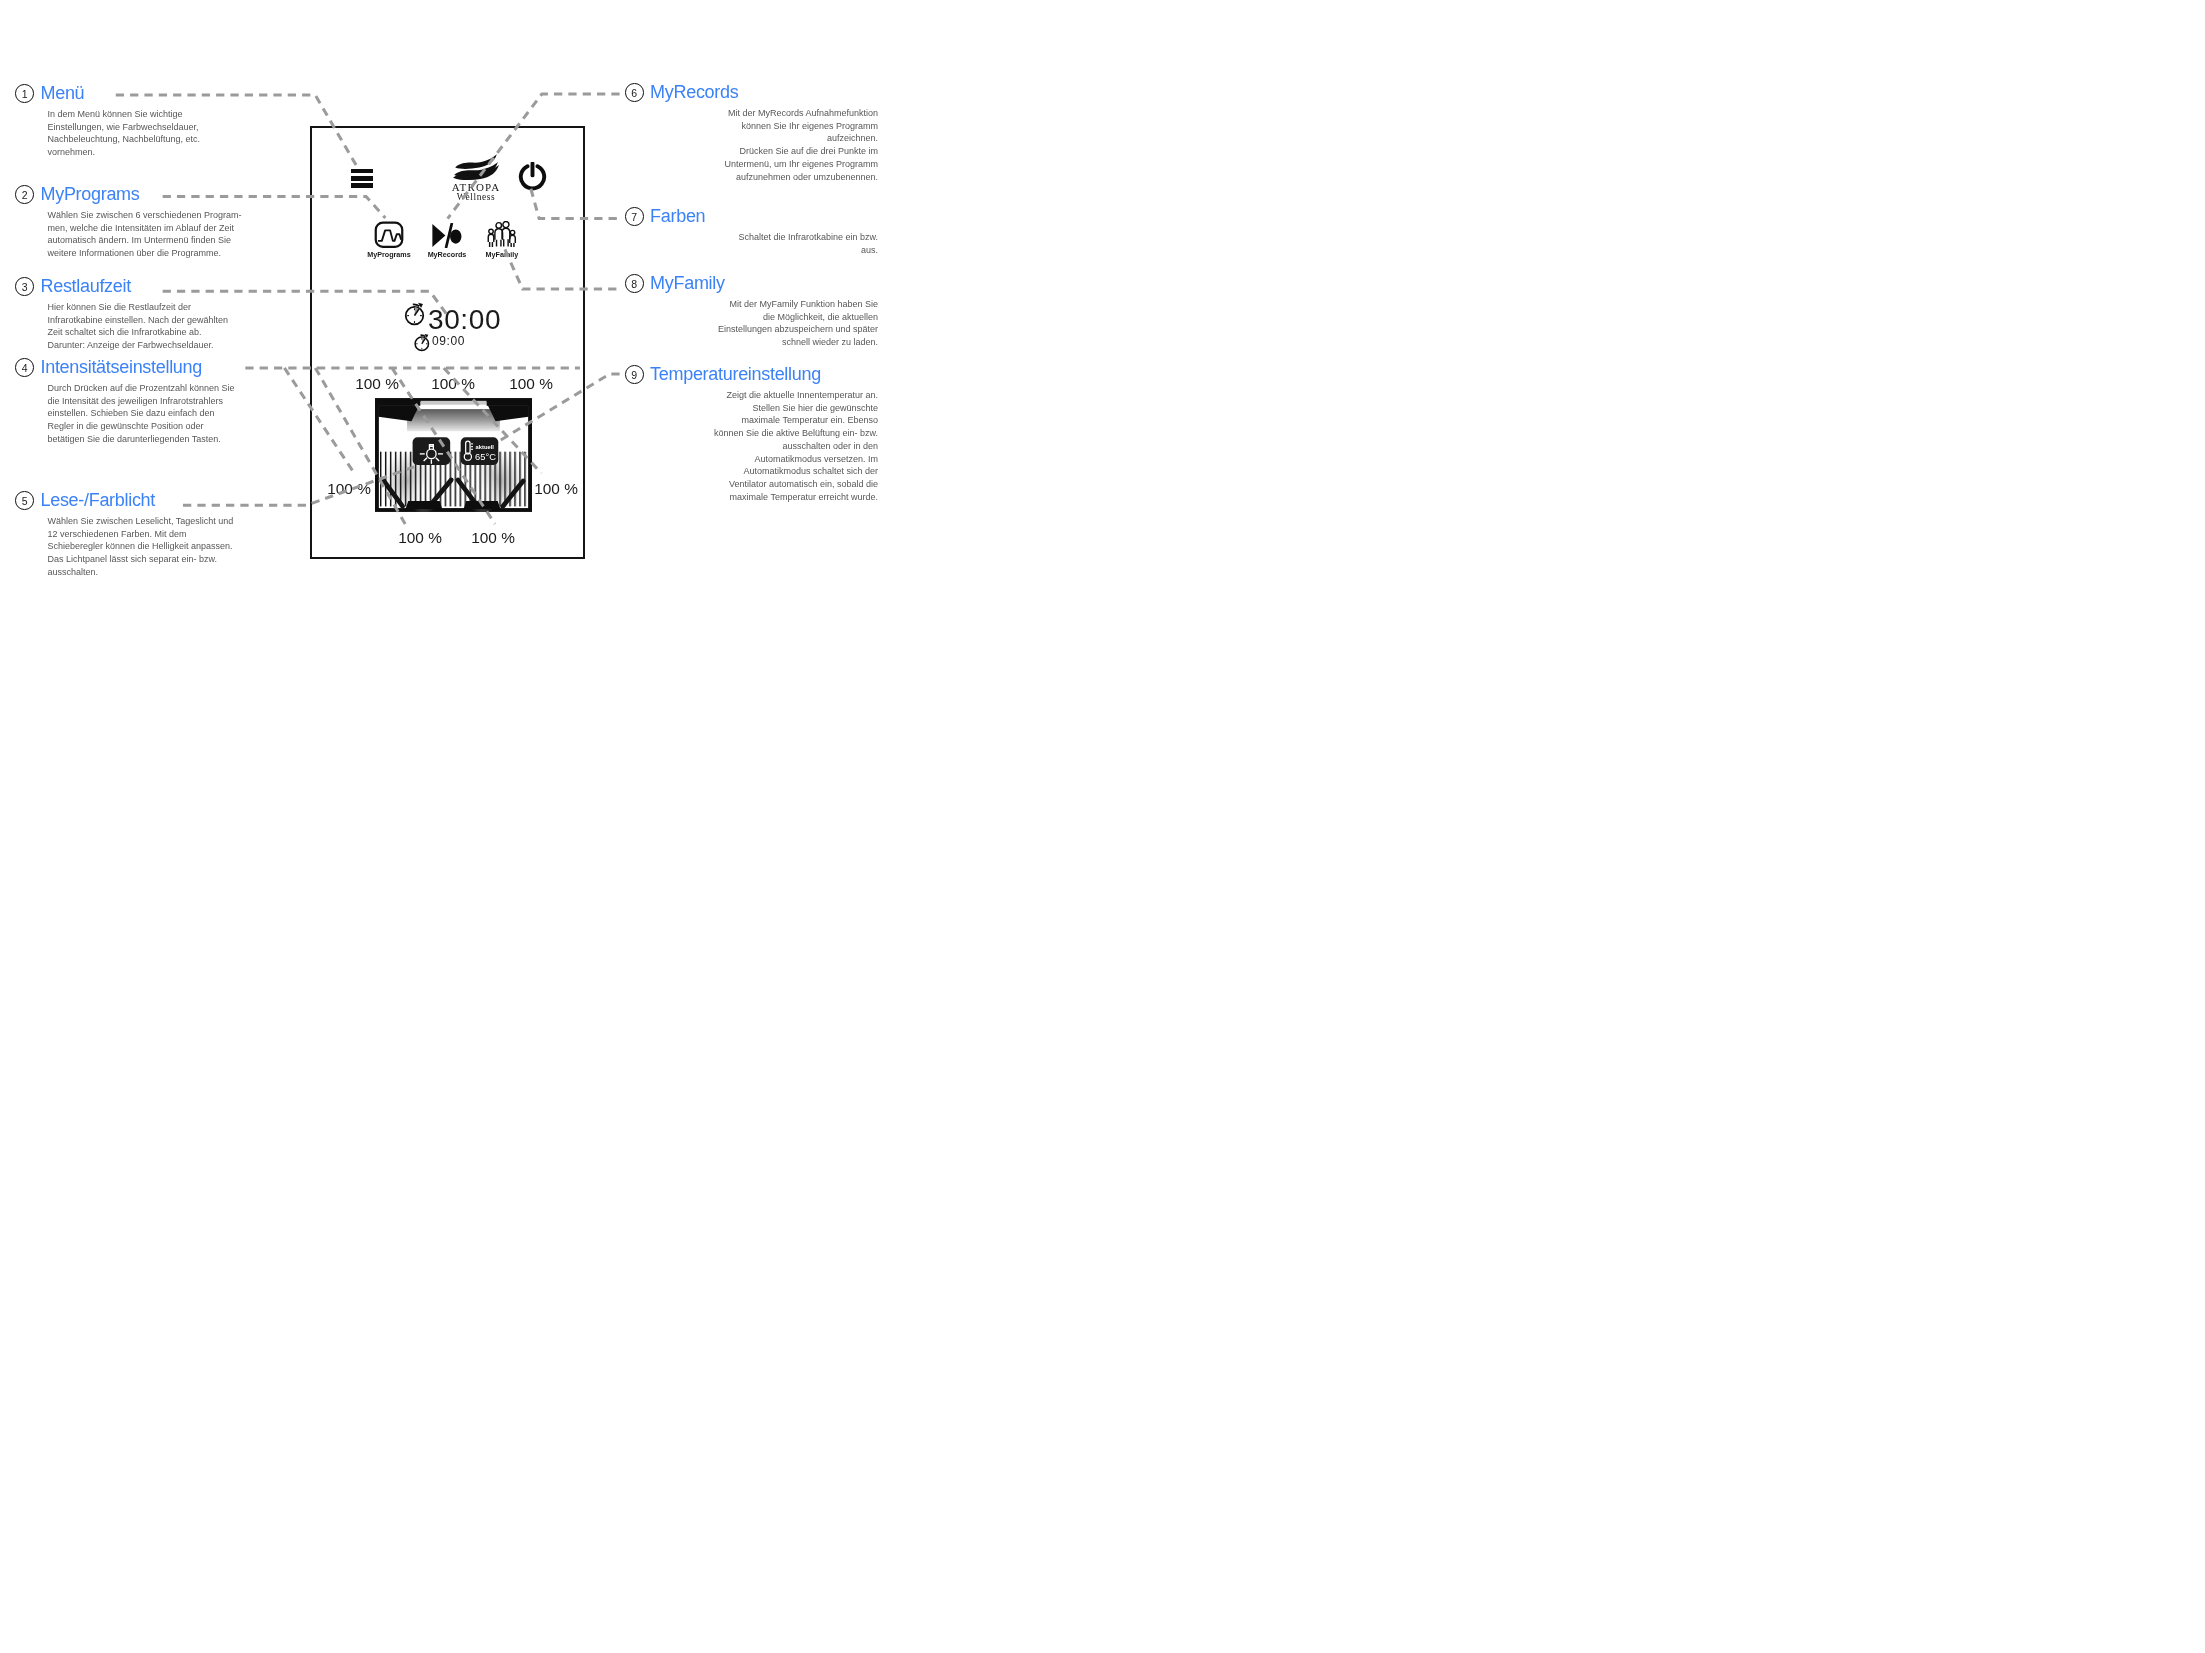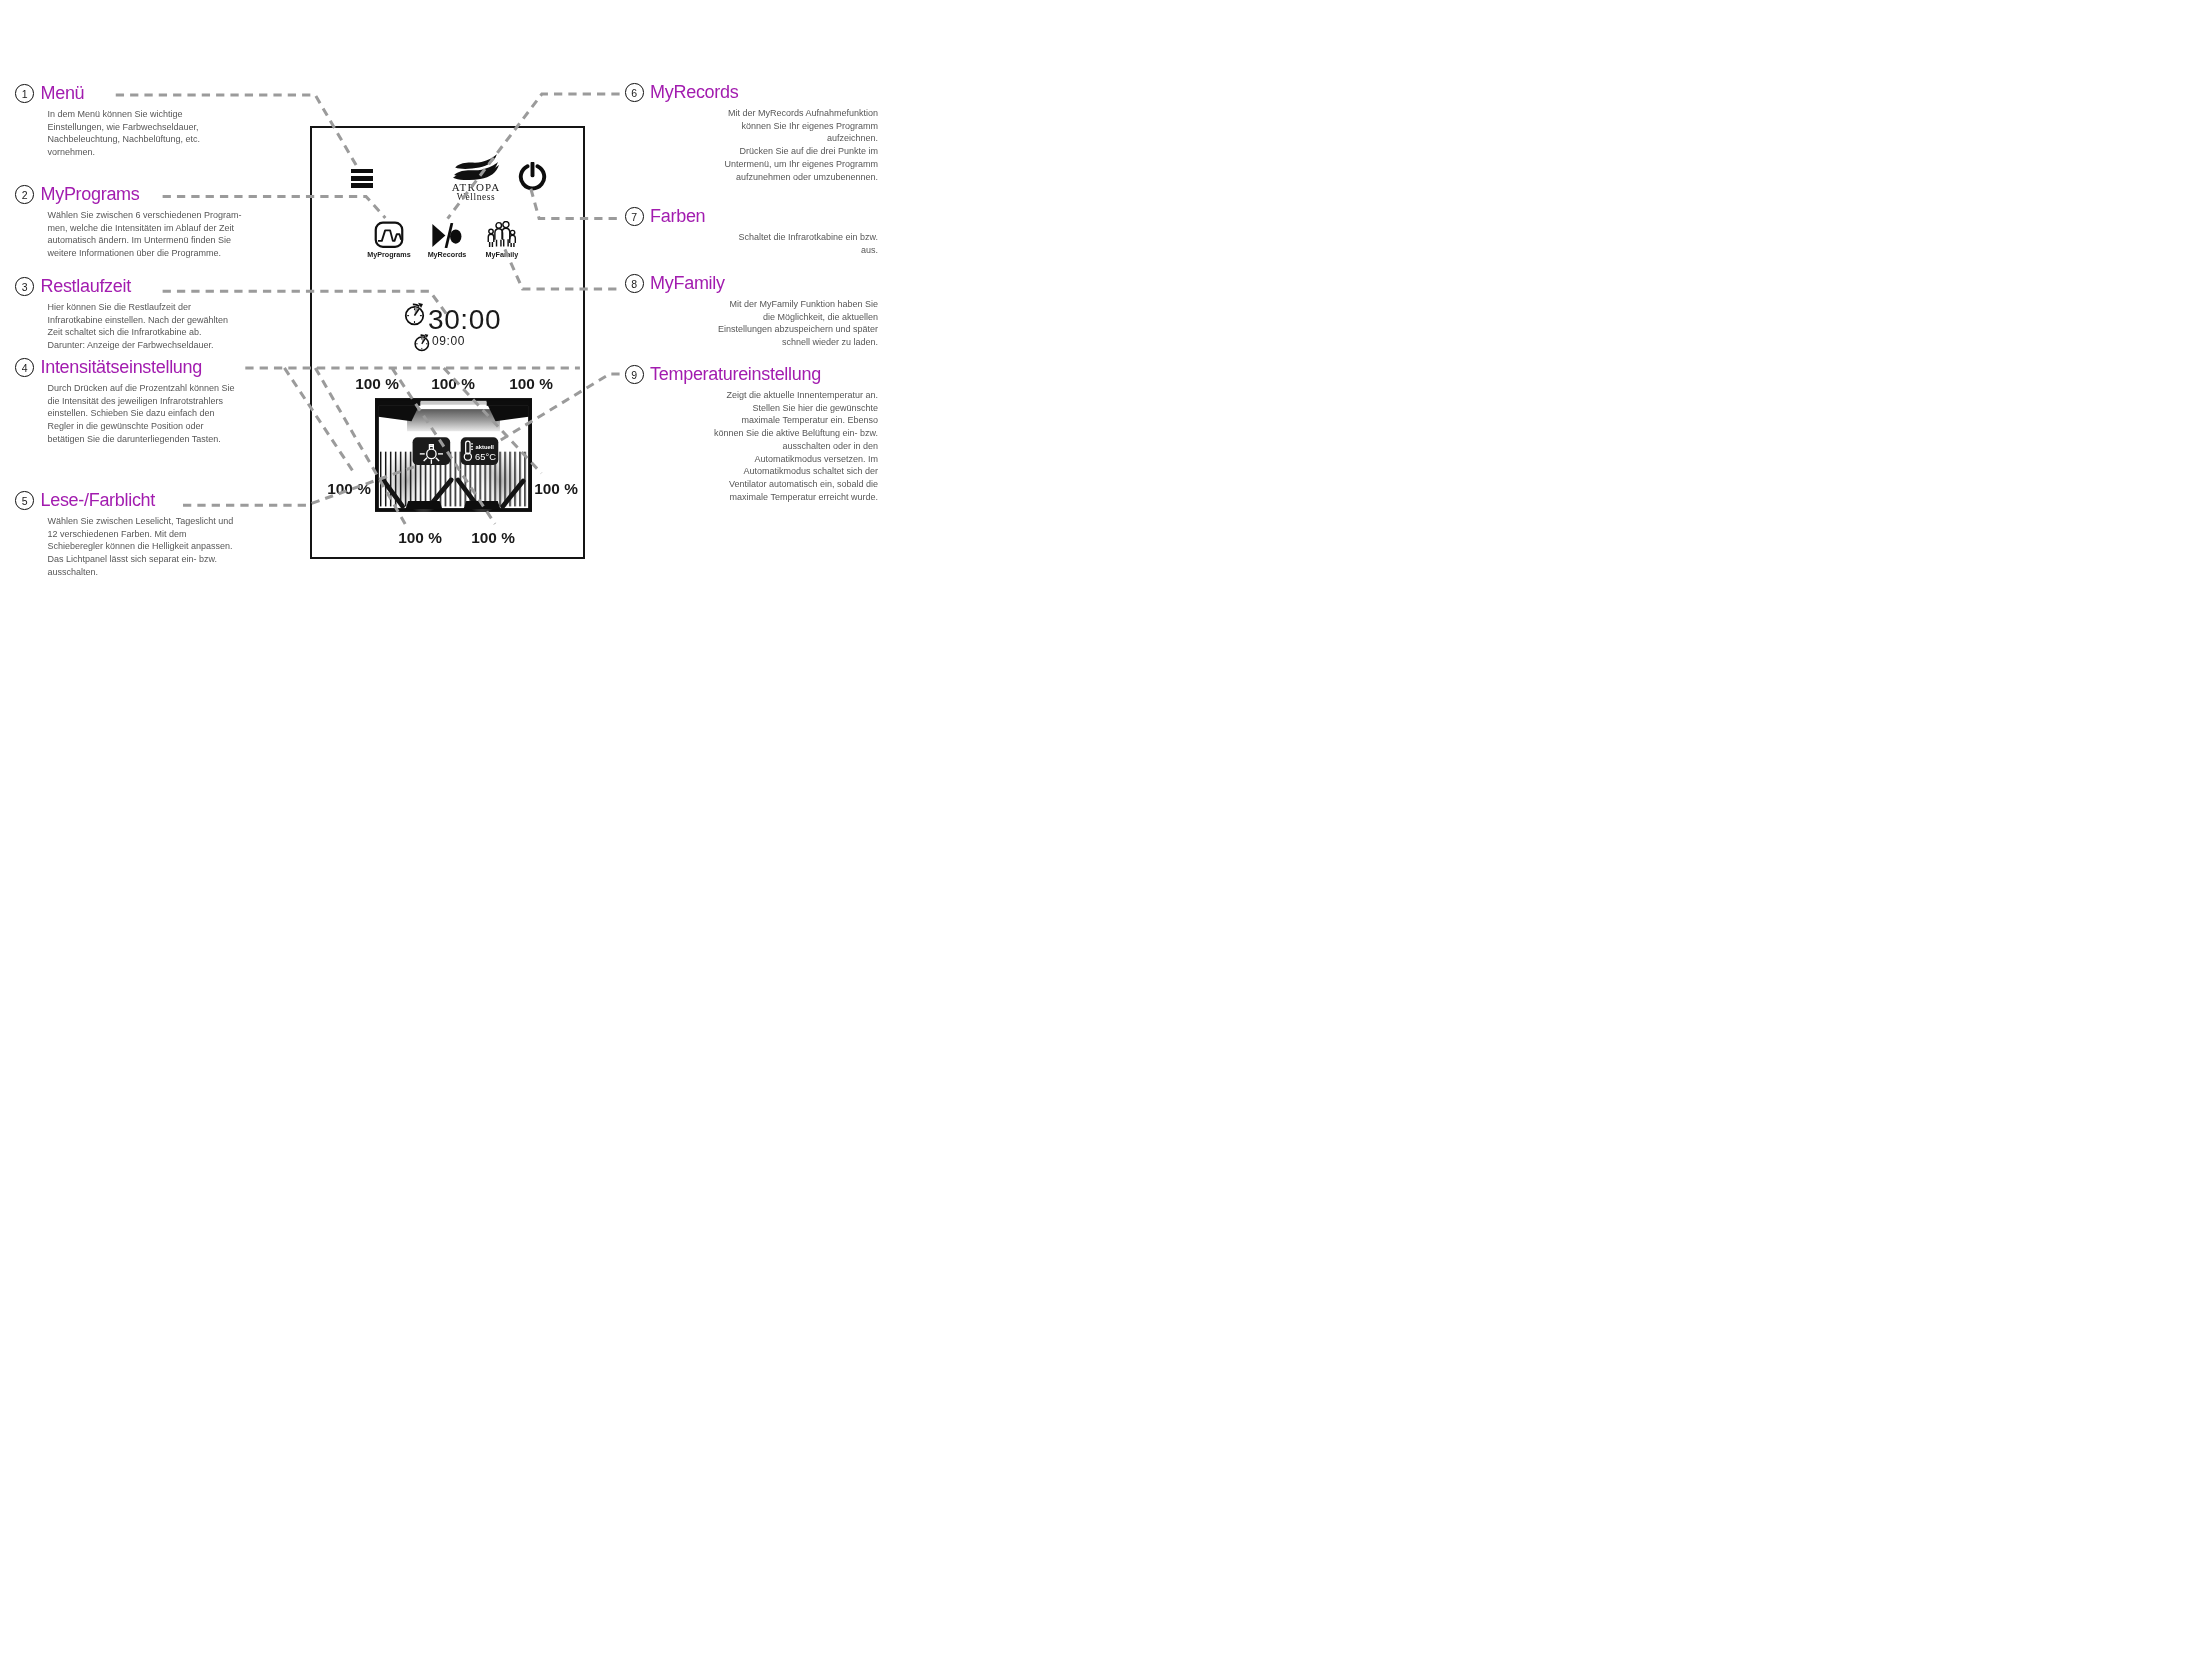--- a/index.html
+++ b/index.html
@@ -2,39 +2,39 @@
 <html style="font-size:8.8px"><head>
 <meta charset="utf-8">
 <style>
   html,body{margin:0;padding:0;background:#fff;}
   body{font-family:"Liberation Sans",sans-serif;color:#1a1a1a;}
   #page{position:relative;width:882px;height:662px;background:#fff;overflow:hidden;}
   .section{position:absolute;}
   .sec-head{display:flex;align-items:center;gap:6.6px;}
   .num{flex:0 0 auto;width:16.5px;height:16.5px;border:1.4px solid #111;border-radius:50%;
        display:flex;align-items:center;justify-content:center;font-size:10.5px;font-weight:400;}
-  .sec-title{font-size:18px;letter-spacing:-0.3px;color:#a21caf;white-space:nowrap;}
+  .sec-title{font-size:18px;letter-spacing:-0.3px;color:#3b82f6;white-space:nowrap;}
   .sec-body{margin:3.9px 0 0 32px;font-size:9px;line-height:1.42;color:#575757;white-space:pre-line;}
   .right .sec-body{width:221px;text-align:right;}
   
   #leaders{position:absolute;left:0;top:0;z-index:6;pointer-events:none;}
   #leaders path{fill:none;stroke:#9b9b9b;stroke-width:5.5;stroke-dasharray:15 11;}
   
   #screen{position:absolute;left:310px;top:126px;width:275px;height:433px;background:#fff;
           border:2.2px solid #141414;box-sizing:border-box;z-index:2;}
   .abs{position:absolute;}
   #menu-btn{left:39px;top:41px;width:22px;height:19px;cursor:pointer;}
   #menu-btn .bar{height:4.4px;background:#0d0d0d;margin-bottom:2.8px;}
   #logo{left:131px;top:24px;width:66px;text-align:center;}
   #logo .brand{font-family:"Liberation Serif",serif;font-size:11px;letter-spacing:1.1px;margin-top:-1.1px;}
   #logo .sub{font-family:"Liberation Serif",serif;font-size:9.4px;letter-spacing:0.6px;margin-top:-0.6px;}
   .applabel{position:absolute;width:50px;text-align:center;font-size:7.2px;font-weight:bold;top:122px;}
   .timer-text{position:absolute;font-size:28px;letter-spacing:0.6px;}
   .timer-text.small{font-size:12px;}
-  .pct{position:absolute;font-size:15.4px;font-weight:bold;transform:translateX(-50%);white-space:nowrap;}
+  .pct{position:absolute;font-size:15.4px;font-weight:normal;transform:translateX(-50%);white-space:nowrap;}
 </style>
 </head>
 <body>
 
 <div id="page">
 
   <svg id="leaders" width="882" height="662" viewBox="0 0 1600 1200">
     <path d="M210 172 H572 L650 306"></path>
     <path d="M295 356 H664 L699 395"></path>
     <path d="M295 528 H780 L812 572"></path>

